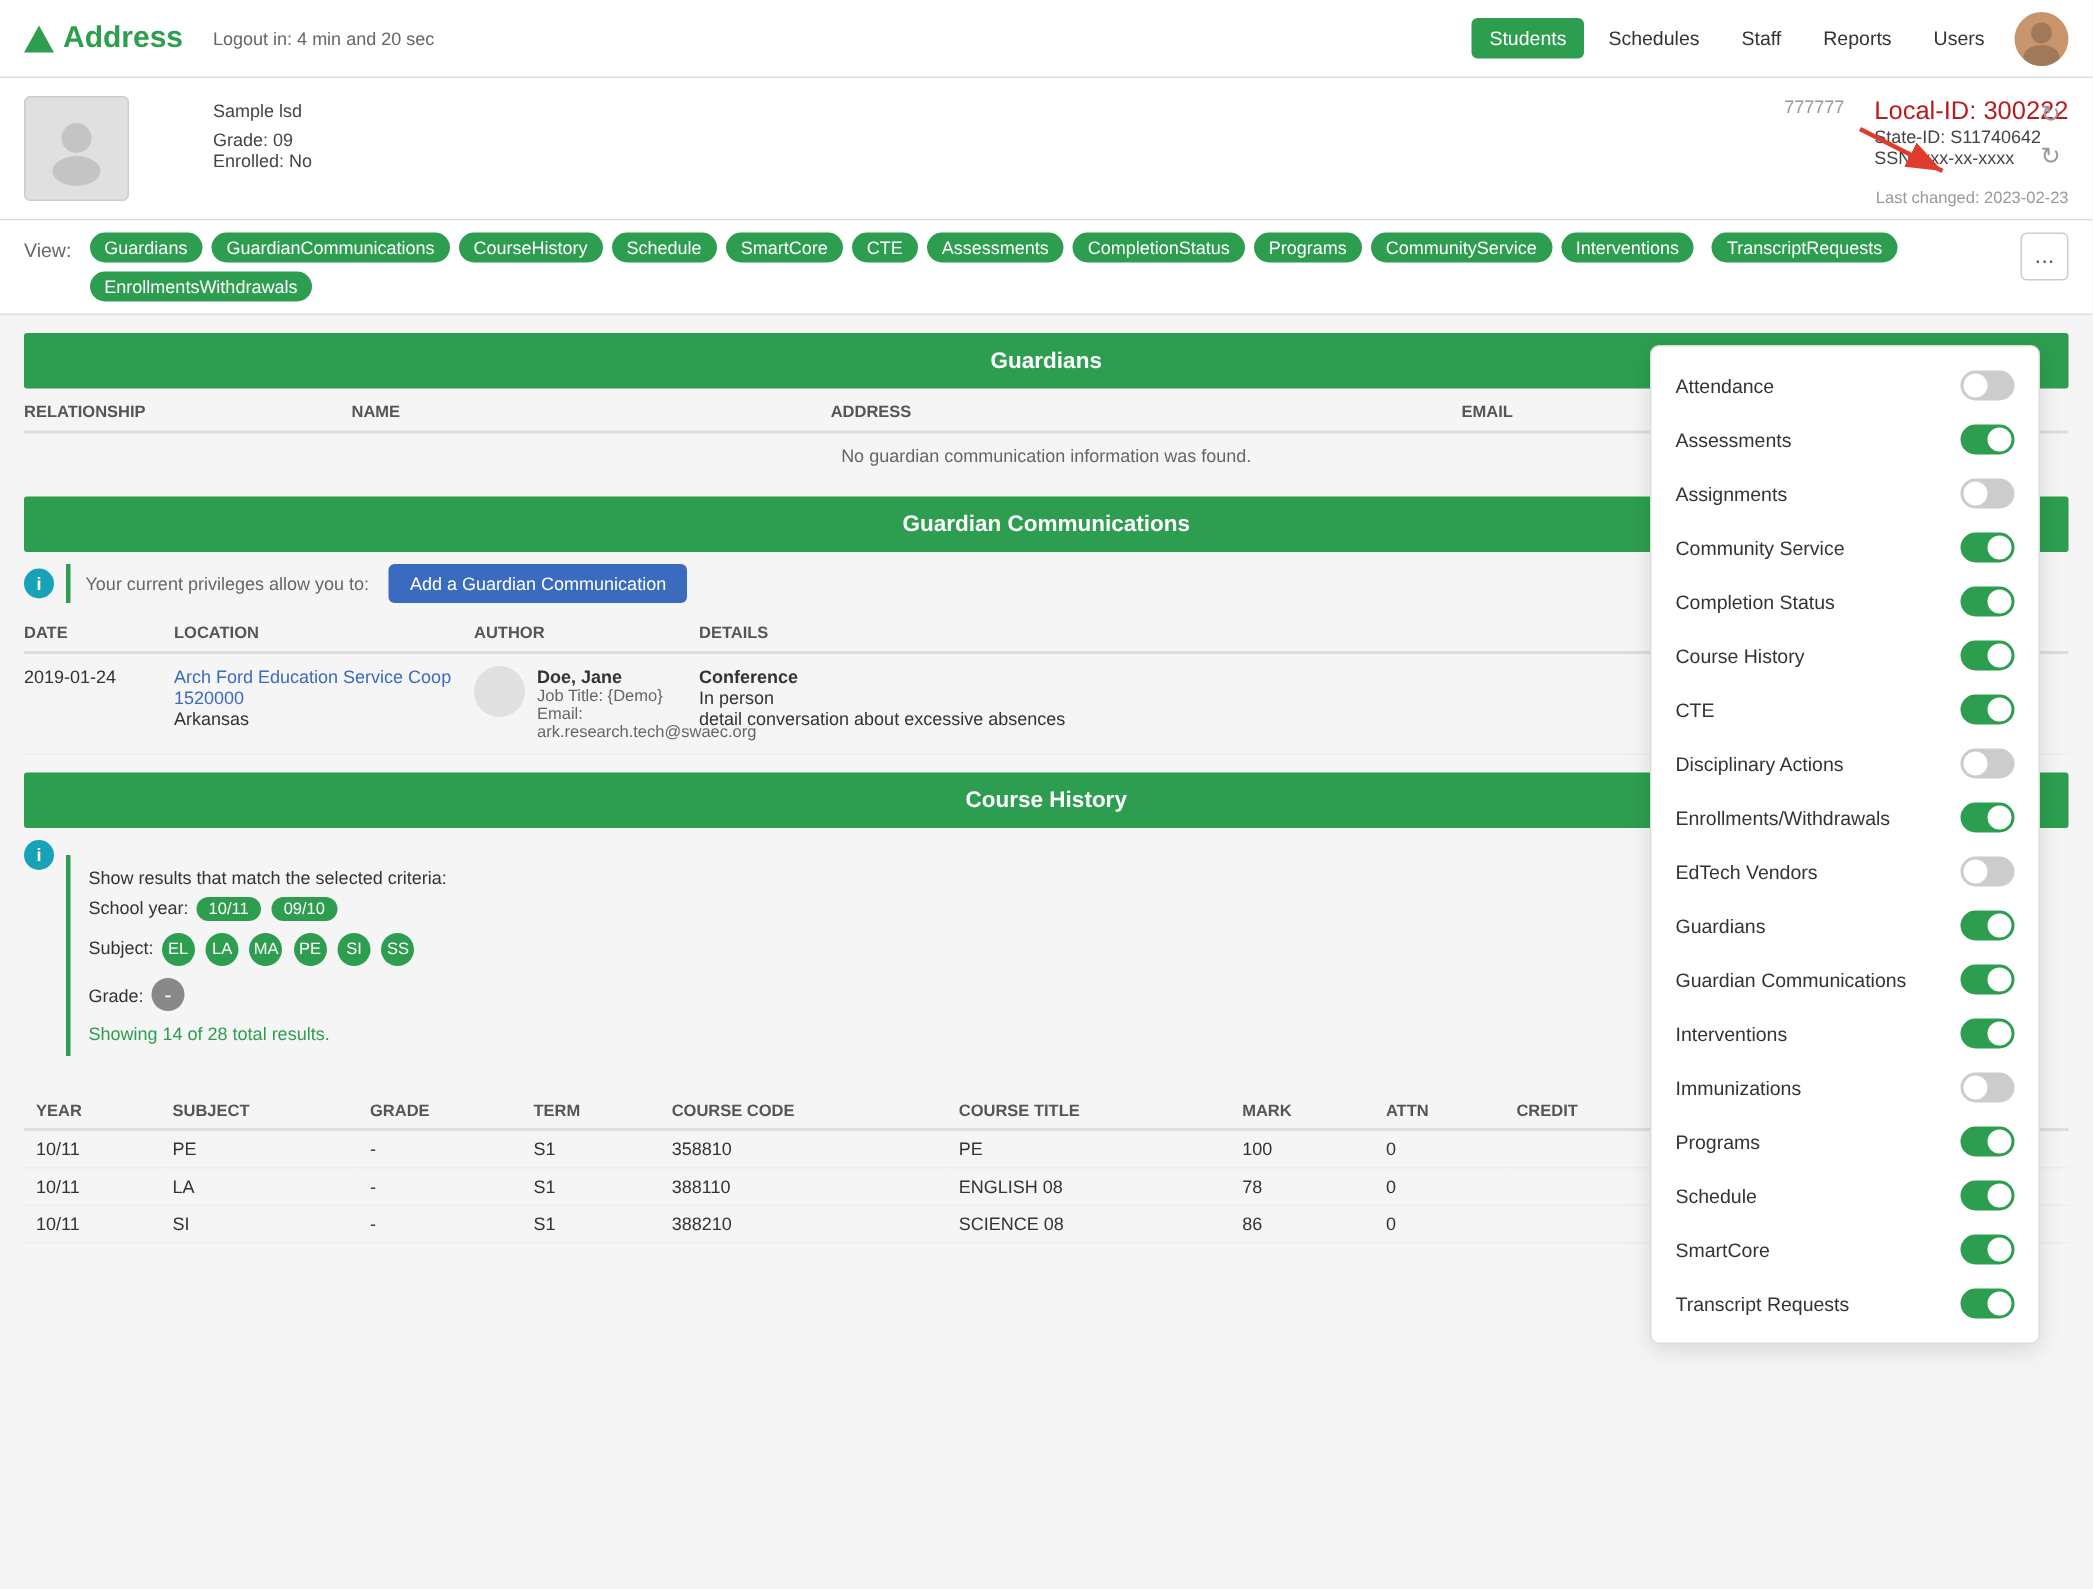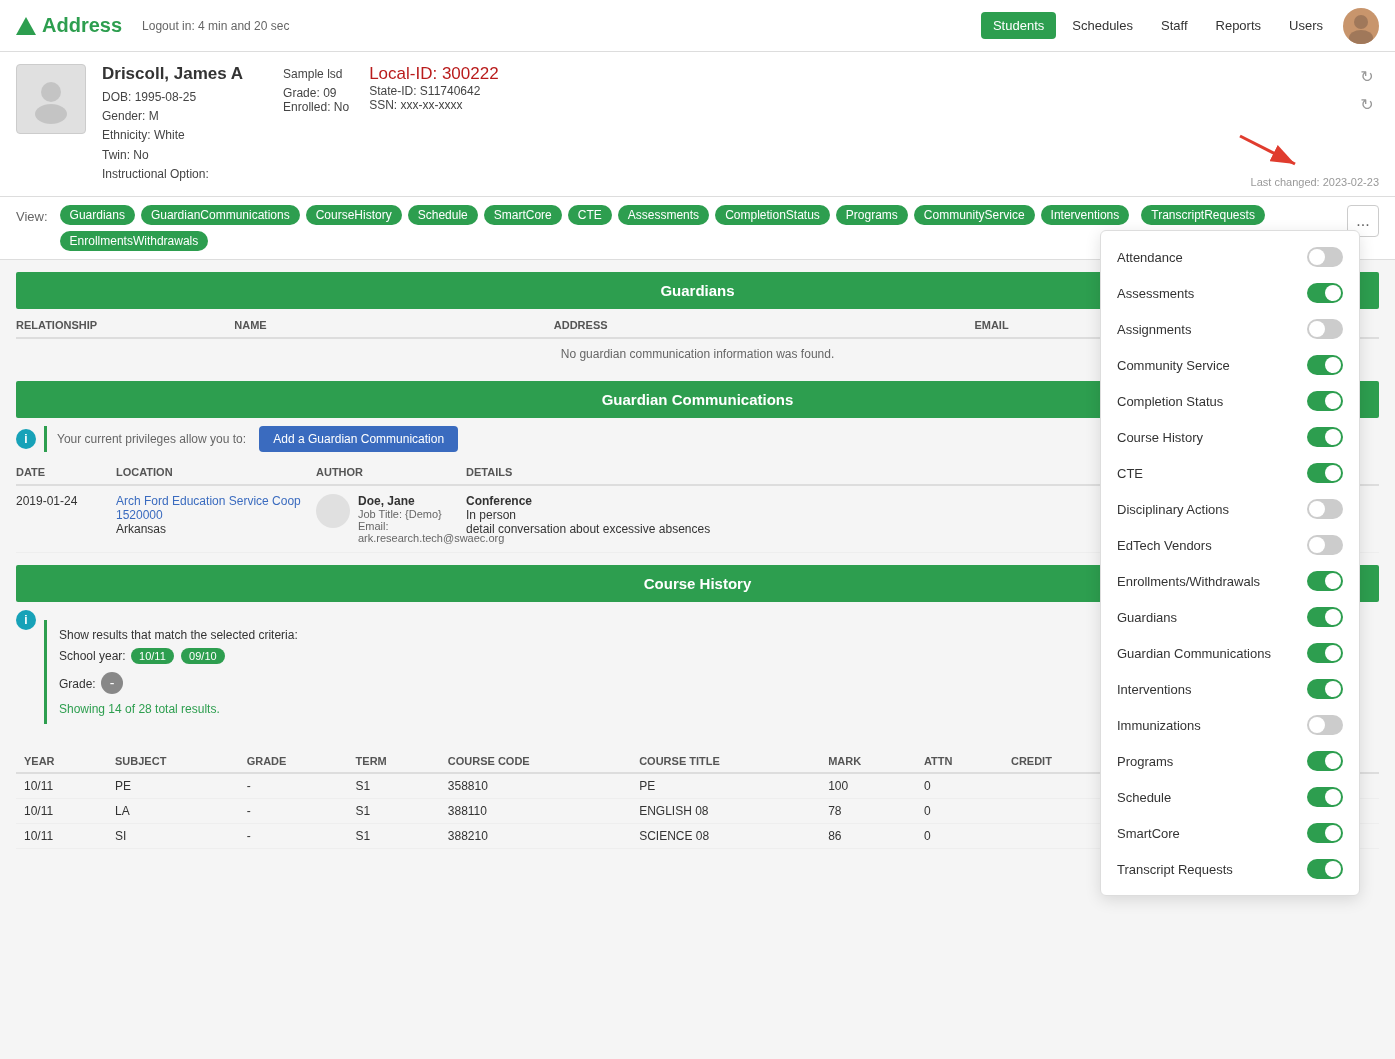--- a/index.html
+++ b/index.html
@@ -304,34 +304,27 @@
   </div>
 </div>
 
 <div class="profile-bar">
   <div class="profile-photo">
     <svg width="50" height="50" viewBox="0 0 50 50">
       <circle cx="25" cy="18" r="10" fill="#aaa"></circle>
       <ellipse cx="25" cy="40" rx="16" ry="10" fill="#aaa"></ellipse>
     </svg>
   </div>
-  <div>
-    <div class="profile-name">Driscoll, James A</div>
-    <div class="profile-details">
-      <div>DOB: 1995-08-25</div>
-      <div>Gender: M</div>
-      <div>Ethnicity: White</div>
-      <div>Twin:  No</div>
-      <div>Instructional Option:</div>
-    </div>
-  </div>
   <div style="margin-left: 40px;">
     <div style="font-size:12px;color:#444;line-height:1.8;">Sample lsd</div>
     <div style="font-size:12px;color:#444;">Grade: 09</div>
     <div style="font-size:12px;color:#444;">Enrolled: No</div>
+  </div>
+  <div style="margin-left: 80px; flex:1;">
+    <div style="font-size:12px;color:#999;text-align:right;">777777</div>
   </div>
   <div style="margin-left:20px;">
     <div style="font-size:17px;color:#b91c1c;">Local-ID: 300222</div>
     <div style="font-size:12px;color:#444;">State-ID: S11740642</div>
     <div style="font-size:12px;color:#444;">SSN: xxx-xx-xxxx</div>
   </div>
   <div class="profile-actions">
     <div class="refresh-btn">↻</div>
     <div class="refresh-btn">↻</div>
   </div>
@@ -417,20 +410,29 @@
 
   <div class="section-header">Course History</div>
   <div style="display:flex;gap:8px;padding:8px 0;align-items:flex-start;">
     <div class="info-icon">i</div>
     <div class="criteria-box">
       <div>Show results that match the selected criteria:</div>
       <div style="margin-top:4px;">
         <span>School year:</span>
         <span class="badge badge-green">10/11</span>
         <span class="badge badge-green">09/10</span>
+      </div>
+      <div style="margin-top:4px;">
+        <span>Subject:</span>
+        <span class="badge badge-circle" style="background:#2d9e4f;">EL</span>
+        <span class="badge badge-circle" style="background:#2d9e4f;">LA</span>
+        <span class="badge badge-circle" style="background:#2d9e4f;">MA</span>
+        <span class="badge badge-circle" style="background:#2d9e4f;">PE</span>
+        <span class="badge badge-circle" style="background:#2d9e4f;">SI</span>
+        <span class="badge badge-circle" style="background:#2d9e4f;">SS</span>
       </div>
       <div style="margin-top:4px;">
         <span>Grade:</span>
         <span class="badge badge-circle" style="background:#888;font-size:14px;width:22px;height:22px;">-</span>
       </div>
       <div style="margin-top:6px;color:#2d9e4f;">Showing 14 of 28 total results.</div>
     </div>
   </div>
   <table class="course-table">
     <thead>
@@ -531,32 +533,32 @@
         <div class="toggle-knob"></div>
       </div>
   </div>
   <div class="dropdown-item">
     <span class="dropdown-label">Disciplinary Actions</span>
     <div class="toggle off">
         <div class="toggle-knob"></div>
       </div>
   </div>
   <div class="dropdown-item">
+    <span class="dropdown-label">Enrollments/Withdrawals</span>
+    <div class="toggle on">
+        <div class="toggle-knob"></div>
+      </div>
+  </div>
+  <div class="dropdown-item">
     <span class="dropdown-label">EdTech Vendors</span>
     <div class="toggle off">
         <div class="toggle-knob"></div>
       </div>
   </div>
   <div class="dropdown-item">
-    <span class="dropdown-label">Enrollments/Withdrawals</span>
-    <div class="toggle on">
-        <div class="toggle-knob"></div>
-      </div>
-  </div>
-  <div class="dropdown-item">
     <span class="dropdown-label">Guardians</span>
     <div class="toggle on">
         <div class="toggle-knob"></div>
       </div>
   </div>
   <div class="dropdown-item">
     <span class="dropdown-label">Guardian Communications</span>
     <div class="toggle on">
         <div class="toggle-knob"></div>
       </div>

